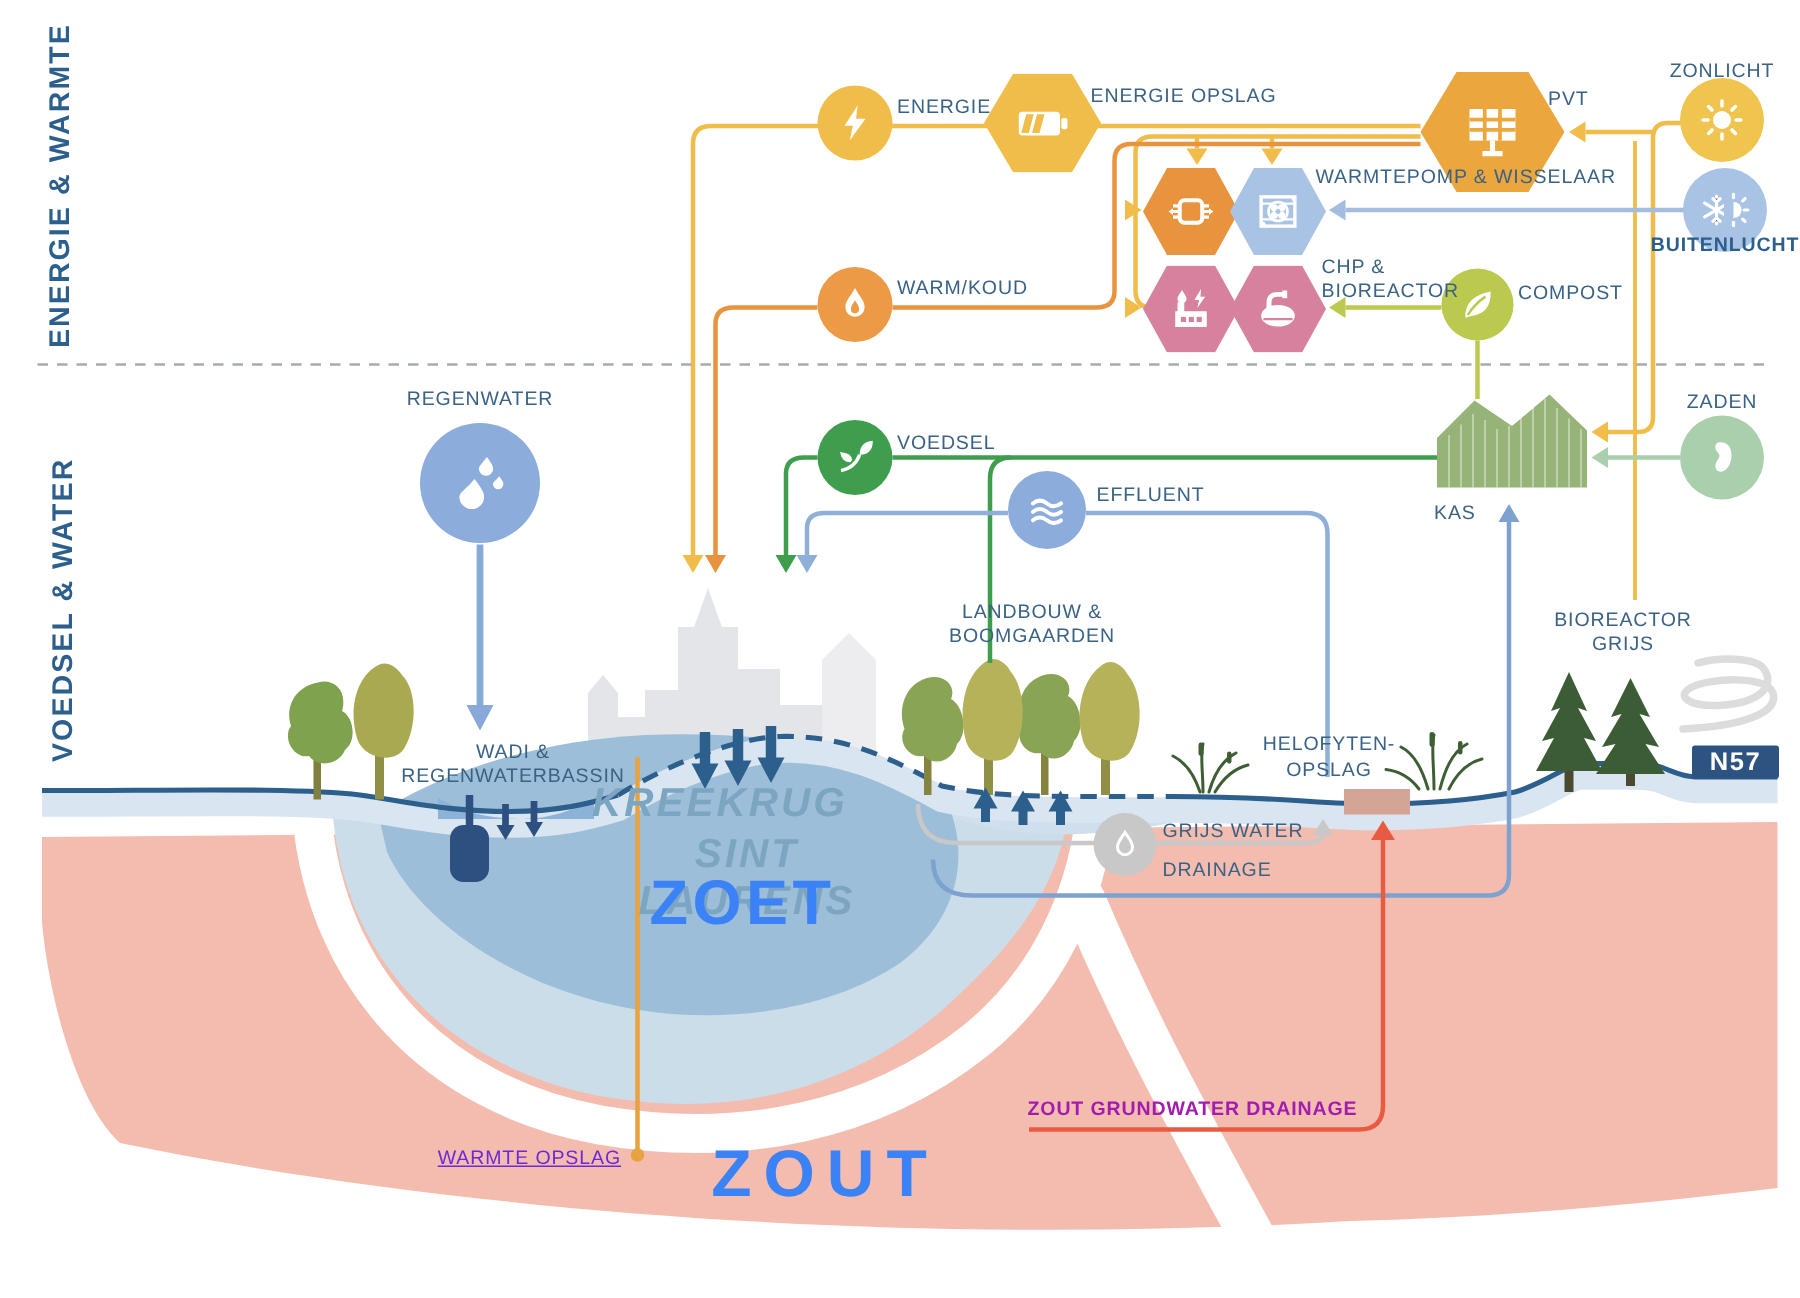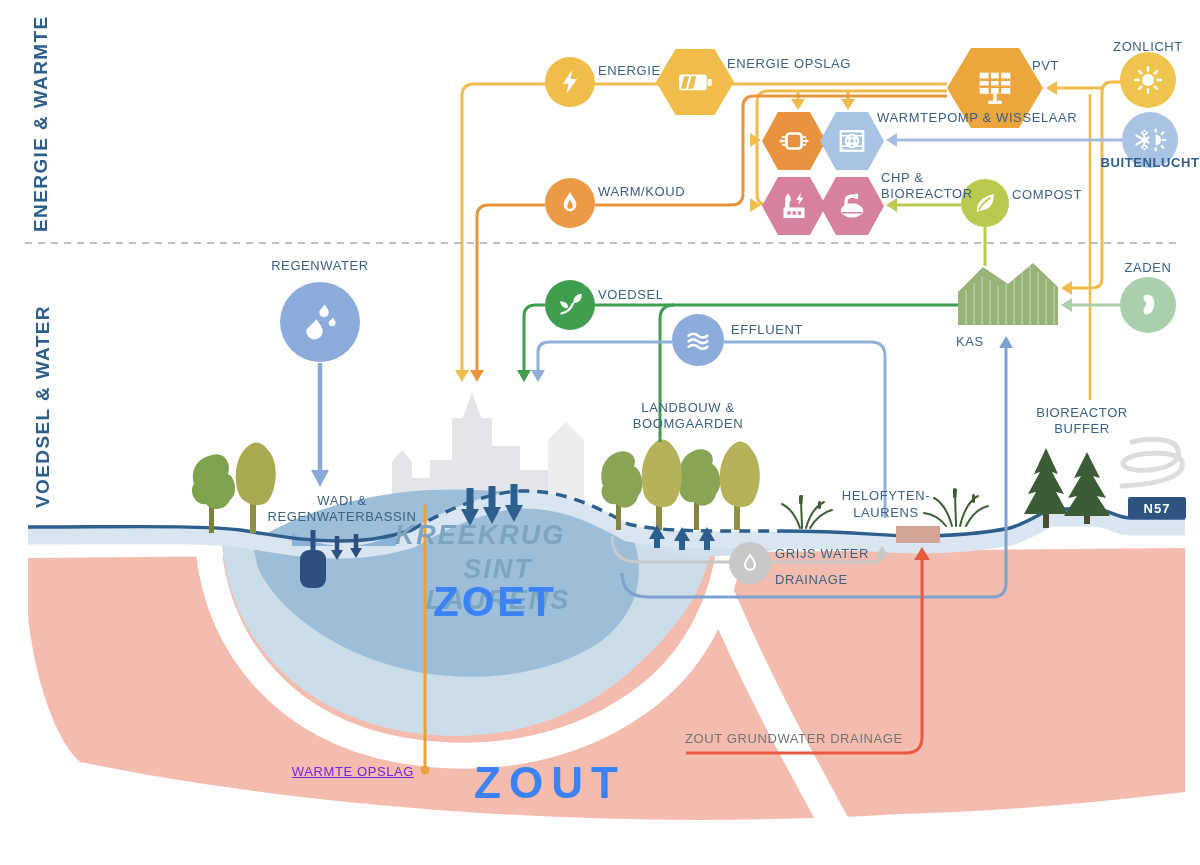--- a/index.html
+++ b/index.html
@@ -11,24 +11,24 @@
   .label.center{text-align:center;white-space:normal;}
   .label.bold{font-weight:bold;color:#2d5f8d;}
   .vlabel{position:absolute;transform:rotate(-90deg);transform-origin:0 0;
           font-weight:bold;color:#2d5f8d;font-size:19px;letter-spacing:1.4px;white-space:nowrap;}
   .node{position:absolute;display:flex;align-items:center;justify-content:center;}
   .circle{border-radius:50%;}
   .hex{clip-path:polygon(25% 0%,75% 0%,100% 50%,75% 100%,25% 100%,0% 50%);}
   .kreekrug{position:absolute;color:#7ca5c2;font-style:italic;font-weight:bold;
             font-size:27px;letter-spacing:2px;text-align:center;}
   .bigwhite{position:absolute;color:#3b82f6;font-weight:bold;text-align:center;}
-  .n57{position:absolute;background:#2d5380;color:#fff;font-weight:bold;font-size:13px;
+  .n57{position:absolute;background:#2d5380;color:#fff;font-weight:bold;font-size:17px;
        display:flex;align-items:center;justify-content:center;border-radius:2px;letter-spacing:1px;}
   .dark{color:#6d28d9;text-decoration:underline;}
-  .gray{color:#737373;}
+  .gray{color:#a21caf;font-weight:bold;}
 </style>
 </head>
 <body>
 
 <div id="stage">
 
 <svg id="bg" width="1200" height="865" viewBox="0 0 1200 865">
 
   <g>
     <path d="M28 558 L1185 548 L1185 792 C1100 802 1000 812 900 814 C600 832 300 807 80 762 C50 735 32 660 28 615 Z" fill="#f4bcae"></path>
@@ -454,22 +454,22 @@
 <div class="label center" style="left:252px;top:509px;width:180px">REGENWATERBASSIN</div>
 <div class="label center" style="left:608px;top:400px;width:160px">LANDBOUW &amp;</div>
 <div class="label center" style="left:608px;top:416px;width:160px">BOOMGAARDEN</div>
 
 <div class="kreekrug" style="left:380px;top:520px;width:200px">KREEKRUG</div>
 <div class="kreekrug" style="left:398px;top:554px;width:200px">SINT LAURENS</div>
 <div class="bigwhite" style="left:395px;top:578px;width:200px;font-size:42px;letter-spacing:3px">ZOET</div>
 <div class="bigwhite" style="left:400px;top:758px;width:300px;font-size:44px;letter-spacing:8px">ZOUT</div>
 
 <div class="label center" style="left:824px;top:488px;width:124px">HELOFYTEN-</div>
-<div class="label center" style="left:824px;top:505px;width:124px">LAURENS</div>
+<div class="label center" style="left:824px;top:505px;width:124px">OPSLAG</div>
 <div class="label" style="left:775px;top:546px">GRIJS WATER</div>
 <div class="label" style="left:775px;top:572px">DRAINAGE</div>
 <div class="label center" style="left:1022px;top:405px;width:120px">BIOREACTOR</div>
-<div class="label center" style="left:1022px;top:421px;width:120px">BUFFER</div>
+<div class="label center" style="left:1022px;top:421px;width:120px">GRIJS</div>
 <div class="n57" style="left:1128px;top:497px;width:58px;height:22px">N57</div>
 <div class="label dark" style="left:262px;top:764px;width:152px;text-align:right">WARMTE OPSLAG</div>
 <div class="label gray" style="left:685px;top:731px">ZOUT GRUNDWATER DRAINAGE</div>
 
 </div>
 
 </body></html>

